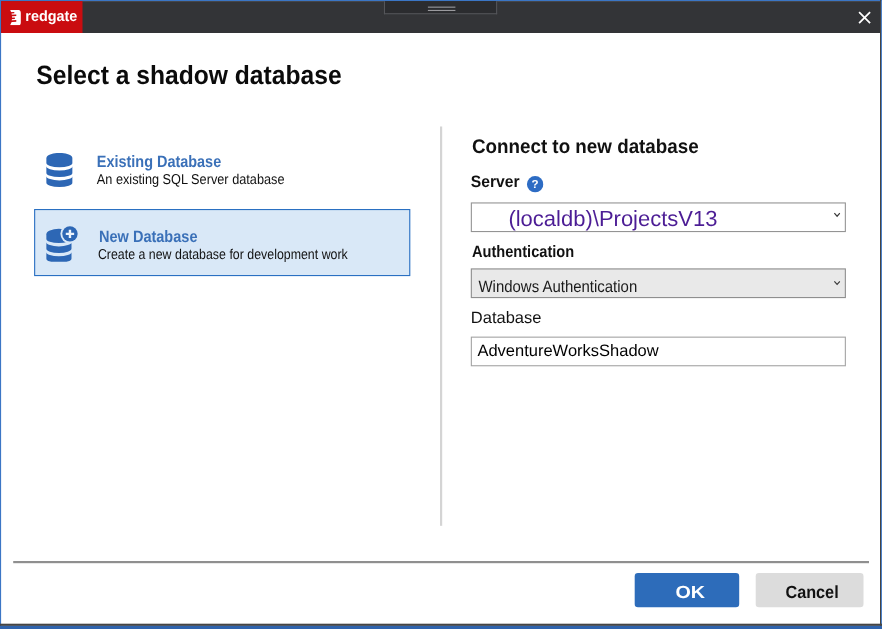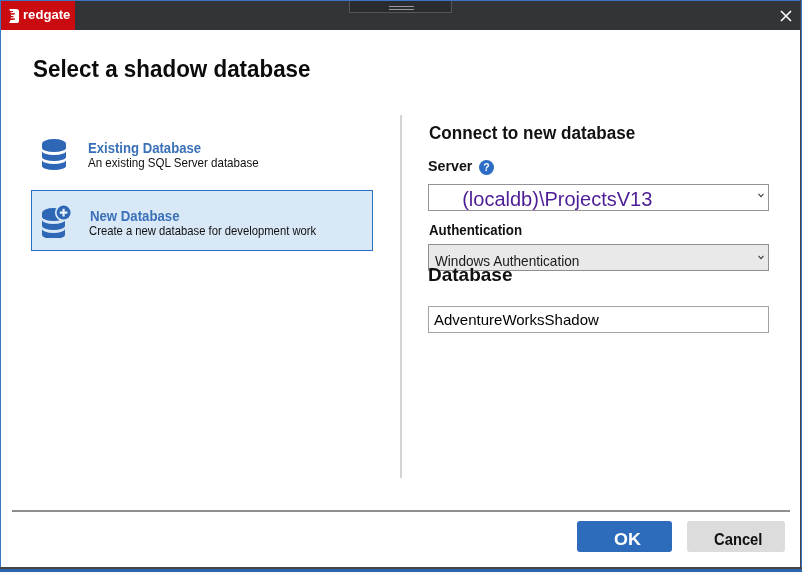--- a/index.html
+++ b/index.html
@@ -78,21 +78,21 @@
   </svg>
 
   <div class="txt" style="left:428.7px;top:221.7px;font-size:15px;font-weight:bold;color:#111;transform:scaleX(0.886);">Authentication</div>
 
   <div class="abs" style="left:428px;top:244px;width:341px;height:27px;background:#e9e9e9;border:1px solid #8f8f8f;"></div>
   <div class="txt" style="left:434.8px;top:252.7px;font-size:15px;color:#1a1a1a;transform:scaleX(0.906);">Windows Authentication</div>
   <svg class="abs" style="left:757.5px;top:254.8px;" width="6" height="5" viewBox="0 0 6 5">
     <path d="M0.5 0.8 L3 3.6 L5.5 0.8" stroke="#3c3c3c" stroke-width="1.1" fill="none"></path>
   </svg>
 
-  <div class="txt" style="left:428px;top:265px;font-size:19px;font-weight:bold;color:#111;">Database</div>
+  <div class="txt" style="left:428px;top:282px;font-size:15px;font-weight:normal;color:#111;">Database</div>
 
   <div class="abs" style="left:428px;top:306px;width:341px;height:27px;background:#fff;border:1px solid #a3a3a3;"></div>
   <div class="txt" style="left:434px;top:312px;font-size:15px;color:#000000;">AdventureWorksShadow</div>
 
   <div class="abs" style="left:12px;top:510px;width:778px;height:1.5px;background:#8f8f8f;"></div>
   <div class="abs" style="left:577px;top:521px;width:95px;height:31px;background:#2d6cba;border-radius:3px;"></div>
   <div class="txt" style="left:613.8px;top:531.5px;font-size:16px;font-weight:bold;color:#fff;transform:scaleX(1.12);">OK</div>
   <div class="abs" style="left:687px;top:521px;width:98px;height:31px;background:#dcdcdc;border-radius:3px;"></div>
   <div class="txt" style="left:714px;top:531.5px;font-size:16px;font-weight:bold;color:#111;transform:scaleX(0.923);">Cancel</div>
 

